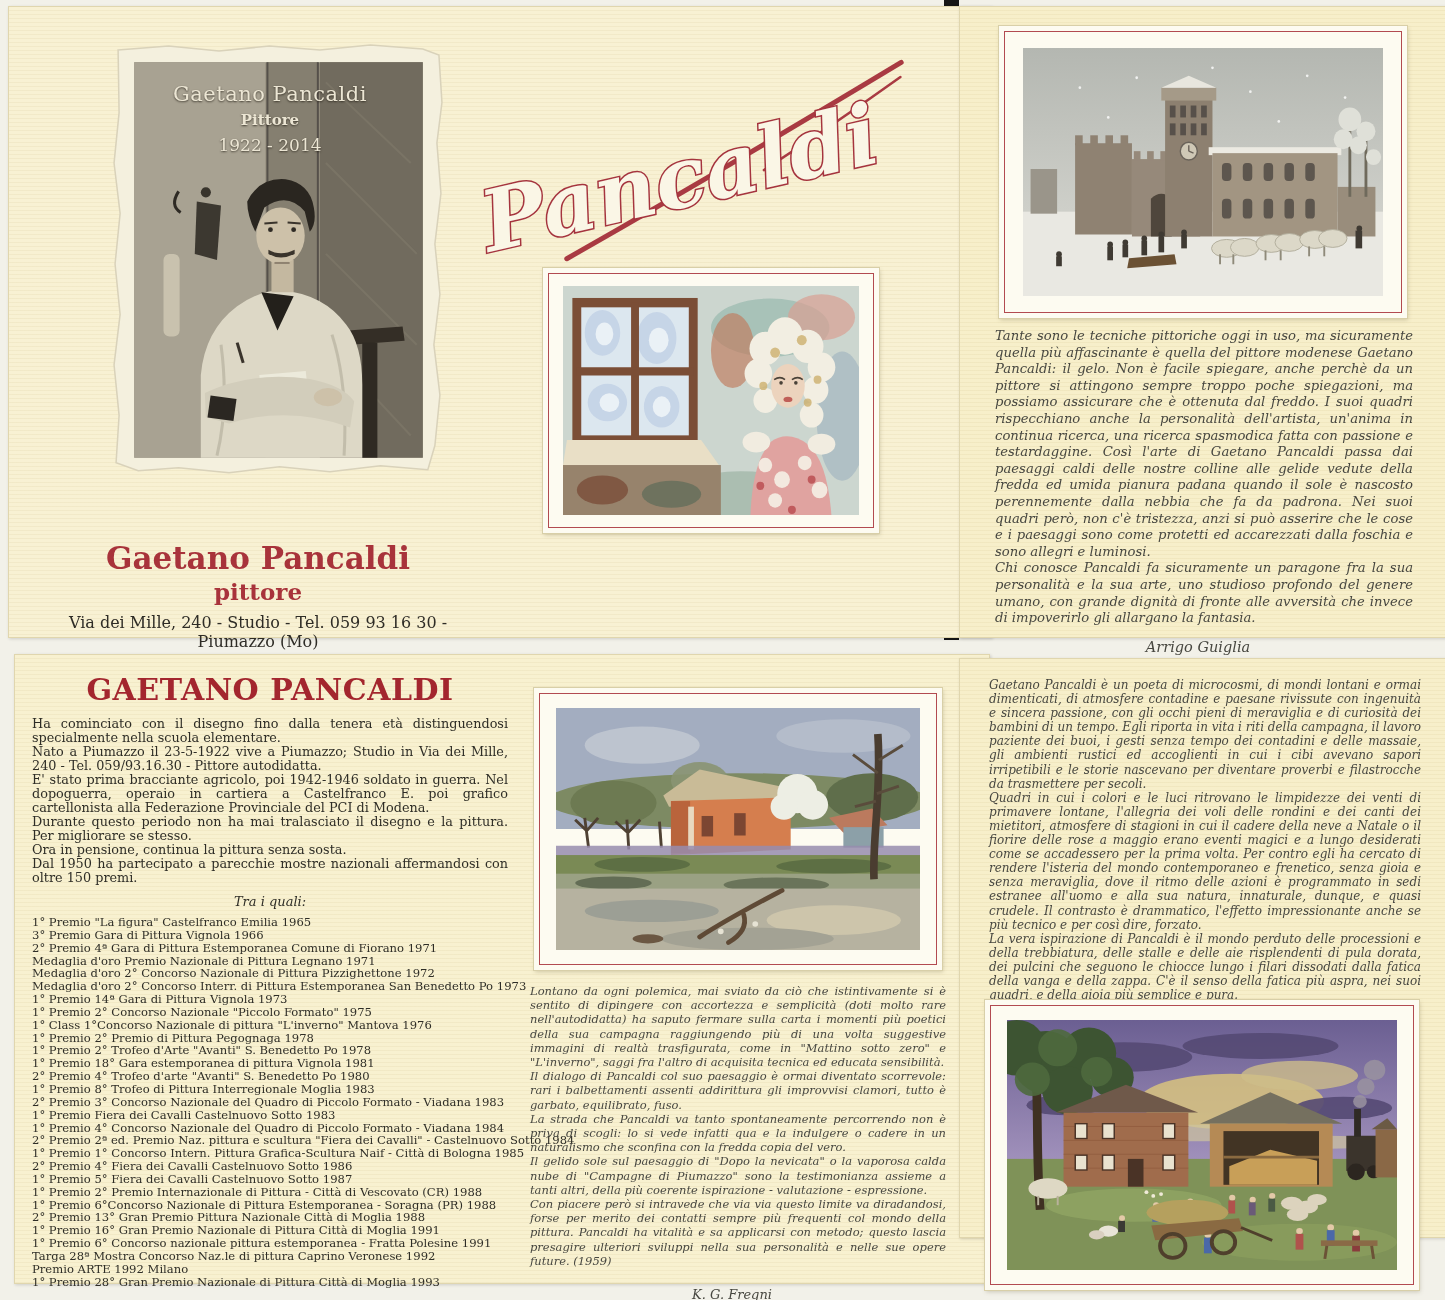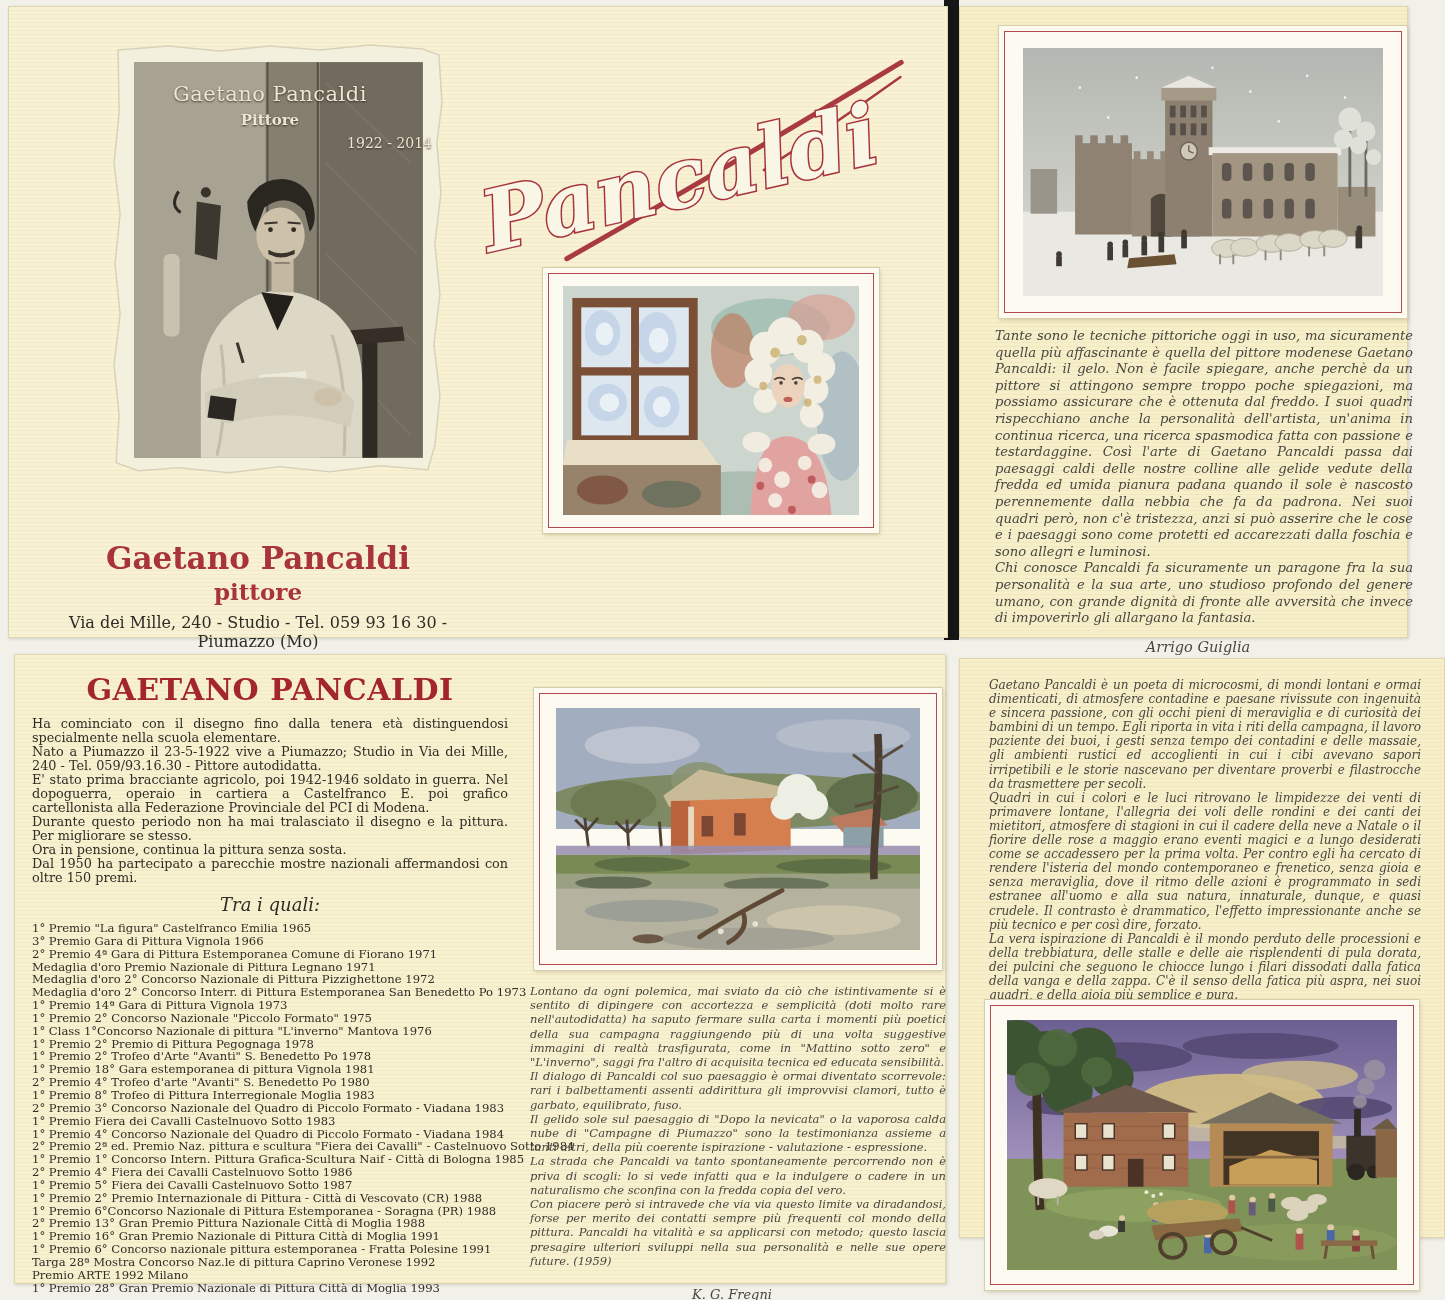--- a/index.html
+++ b/index.html
@@ -1,60 +1,60 @@
 <!DOCTYPE html>
 <html><head>
 <meta charset="utf-8">
 <style>
   html,body{margin:0;padding:0;background:#e9e8e0;}
   .sheet{position:relative;width:1445px;height:1300px;background:#f2f1e9;overflow:hidden;
          font-family:"DejaVu Serif", serif;}
   .gap-strip{position:absolute;left:944px;top:0;width:15px;height:640px;background:#161616;}
   .panel{position:absolute;
     background:repeating-linear-gradient(180deg, rgba(170,140,70,0.08) 0 1px, rgba(0,0,0,0) 1px 4px), #f7efca;
-    box-shadow:0 0 0 1px #e0d6ae inset, 1px 1px 3px rgba(0,0,0,0.15);}
+    box-shadow:0 0 0 1px #e0d6ae inset, 1px 1px 3px rgba(0,0,0,0.15);padding-left:44px;}
   .panel.tl{left:8px;top:6px;width:940px;height:632px;background-color:#f8f1d3;}
   .panel.tr{left:959px;top:6px;width:449px;height:632px;}
   .panel.bl{left:14px;top:654px;width:932px;height:630px;background-color:#f8f1d0;}
   .panel.br{left:959px;top:658px;width:486px;height:580px;}
 
   
   .frame{position:absolute;background:#fdfbf1;box-shadow:0 0 0 1px #d8cfa8, 1px 2px 4px rgba(90,80,40,.25);}
   .frame::before{content:"";position:absolute;inset:5px;border:1.5px solid #b24a50;pointer-events:none;}
   .frame svg{position:absolute;}
 
   
   .photo{position:absolute;left:100px;top:36px;width:338px;height:438px;}
   .photo svg{position:absolute;inset:0;}
   .photo-caption{position:absolute;left:0;right:14px;top:40px;text-align:center;color:#ece6d4;
                  text-shadow:0 1px 2px rgba(40,35,25,.8);}
   .cap-name{font-size:21px;letter-spacing:.5px;}
   .cap-role{font-size:15px;margin-top:5px;font-weight:bold;}
-  .cap-years{font-size:14px;margin-top:6px;text-align:right;}
+  .cap-years{font-size:17px;margin-top:6px;}
 
   .signature{position:absolute;left:452px;top:44px;width:482px;height:220px;}
 
   .contact{position:absolute;left:28px;top:534px;width:444px;text-align:center;}
   .contact-name{font-size:31px;font-weight:bold;color:#a8333b;}
   .contact-role{font-size:23px;font-weight:bold;color:#a8333b;margin-top:2px;}
   .contact-address{font-size:16px;color:#2e2c26;margin-top:8px;}
 
   
   .essay{position:absolute;color:#474740;text-align:justify;font-style:italic;}
   .essay p{margin:0;}
   .author{margin-top:12px;text-align:center;padding-right:12px;font-style:italic;}
 
   .essay.gelo{left:36px;top:322px;width:418px;font-size:13.2px;line-height:16.6px;}
   .essay.gelo .author{font-size:14.5px;}
 
   
   .bio-col{position:absolute;left:18px;top:10px;width:476px;color:#2e2d26;}
   .bio-title{font-size:30px;font-weight:bold;color:#a3262e;text-align:center;margin:8px 0 10px;letter-spacing:.5px;}
   .bio-col p{margin:0;font-size:12.8px;line-height:14px;text-align:justify;}
-  .prizes-intro{text-align:center;font-style:italic;font-size:18px;margin:9px 0 7px;}
+  .prizes-intro{text-align:center;font-style:italic;font-size:13px;margin:9px 0 7px;}
   .prizes div{font-size:11.6px;line-height:12.85px;white-space:nowrap;}
 
   .center-col{position:absolute;left:506px;top:0;width:426px;}
   .essay.fregni{position:absolute;left:10px;top:330px;width:416px;font-size:11.5px;line-height:14.2px;}
   .essay.fregni .author{font-size:13px;margin-top:20px;}
 
   .essay.manfredi{left:30px;top:20px;width:432px;font-size:12px;line-height:14.1px;}
   .essay.manfredi .author{font-size:13.5px;margin-top:6px;}
 
   .frame.snow{left:40px;top:20px;width:408px;height:292px;}
@@ -416,22 +416,22 @@
             <path d="M196,222 C200,236 190,246 180,252"></path>
           </g>
           <ellipse cx="96" cy="248" rx="16" ry="5" fill="#6b5743"></ellipse>
           <circle cx="172" cy="240" r="3" fill="#e6e3d4"></circle>
             <circle cx="208" cy="232" r="3" fill="#e6e3d4"></circle>
         </svg>
       </div>
       <div class="essay fregni">
         <p>Lontano da ogni polemica, mai sviato da ciò che istintivamente si è sentito di dipingere con accortezza e semplicità (doti molto rare nell'autodidatta) ha saputo fermare sulla carta i momenti più poetici della sua campagna raggiungendo più di una volta suggestive immagini di realtà trasfigurata, come in "Mattino sotto zero" e "L'inverno", saggi fra l'altro di acquisita tecnica ed educata sensibilità.</p>
         <p>Il dialogo di Pancaldi col suo paesaggio è ormai diventato scorrevole: rari i balbettamenti assenti addirittura gli improvvisi clamori, tutto è garbato, equilibrato, fuso.</p>
+        <p>La strada che Pancaldi va tanto spontaneamente percorrendo non è priva di scogli: lo si vede infatti qua e la indulgere o cadere in un naturalismo che sconfina con la fredda copia del vero.</p>
         <p>Il gelido sole sul paesaggio di "Dopo la nevicata" o la vaporosa calda nube di "Campagne di Piumazzo" sono la testimonianza assieme a tanti altri, della più coerente ispirazione - valutazione - espressione.</p>
-        <p>La strada che Pancaldi va tanto spontaneamente percorrendo non è priva di scogli: lo si vede infatti qua e la indulgere o cadere in un naturalismo che sconfina con la fredda copia del vero.</p>
         <p>Con piacere però si intravede che via via questo limite va diradandosi, forse per merito dei contatti sempre più frequenti col mondo della pittura. Pancaldi ha vitalità e sa applicarsi con metodo; questo lascia presagire ulteriori sviluppi nella sua personalità e nelle sue opere future. (1959)</p>
         <div class="author">K. G. Fregni</div>
       </div>
     </div>
   </section>
 
   <section class="panel br">
     <div class="essay manfredi">
       <p>Gaetano Pancaldi è un poeta di microcosmi, di mondi lontani e ormai dimenticati, di atmosfere contadine e paesane rivissute con ingenuità e sincera passione, con gli occhi pieni di meraviglia e di curiosità dei bambini di un tempo. Egli riporta in vita i riti della campagna, il lavoro paziente dei buoi, i gesti senza tempo dei contadini e delle massaie, gli ambienti rustici ed accoglienti in cui i cibi avevano sapori irripetibili e le storie nascevano per diventare proverbi e filastrocche da trasmettere per secoli.</p>
       <p>Quadri in cui i colori e le luci ritrovano le limpidezze dei venti di primavere lontane, l'allegria dei voli delle rondini e dei canti dei mietitori, atmosfere di stagioni in cui il cadere della neve a Natale o il fiorire delle rose a maggio erano eventi magici e a lungo desiderati come se accadessero per la prima volta. Per contro egli ha cercato di rendere l'isteria del mondo contemporaneo e frenetico, senza gioia e senza meraviglia, dove il ritmo delle azioni è programmato in sedi estranee all'uomo e alla sua natura, innaturale, dunque, e quasi crudele. Il contrasto è drammatico, l'effetto impressionante anche se più tecnico e per così dire, forzato.</p>

